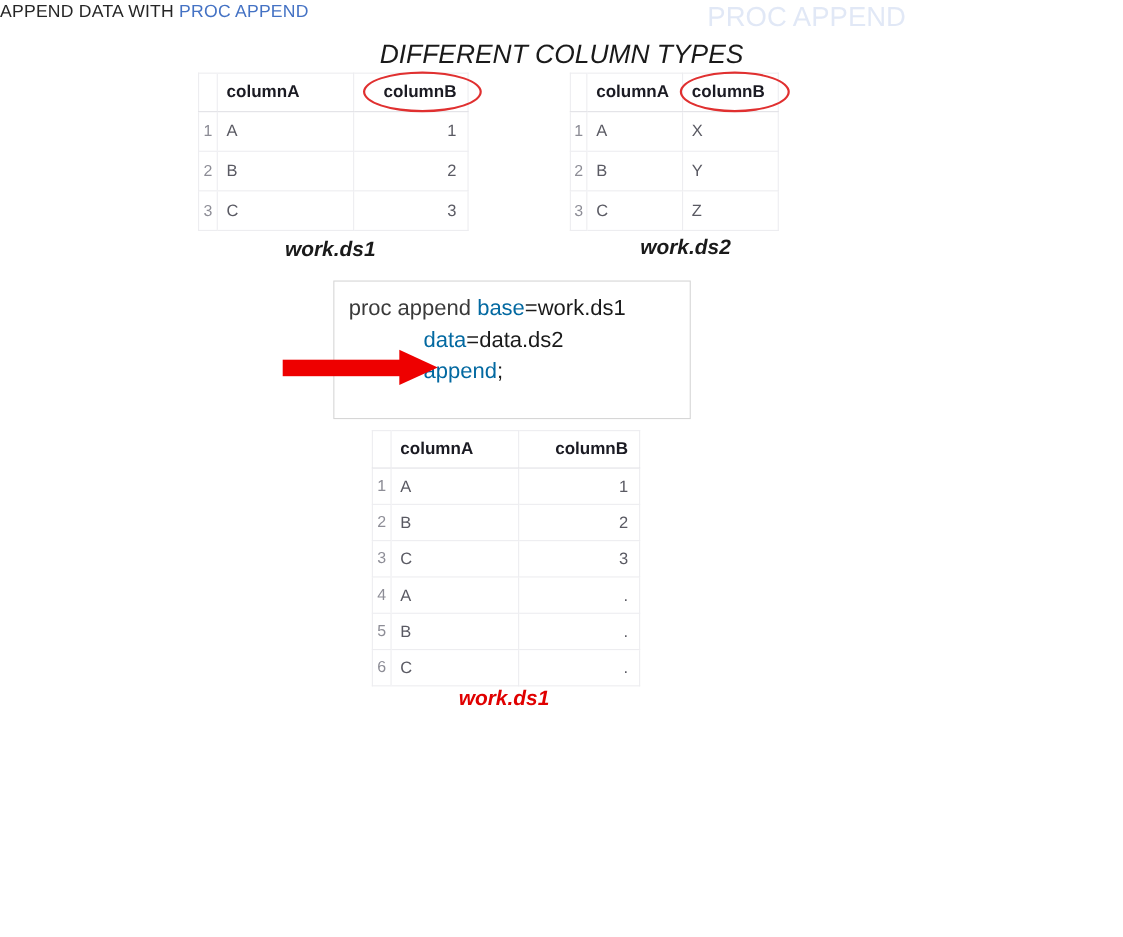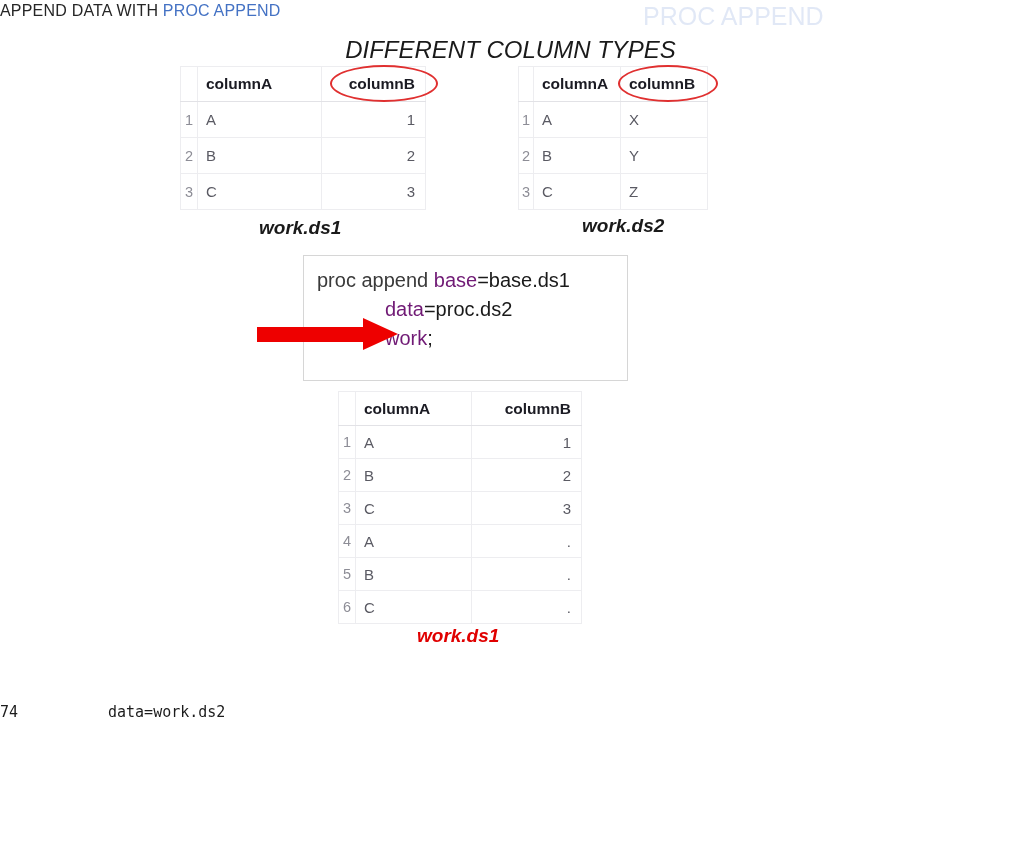--- a/index.html
+++ b/index.html
@@ -117,21 +117,21 @@
     left: 303px; top: 255px;
     width: 325px; height: 126px;
     border: 1px solid #d6d6d6;
     background: #ffffff;
     box-sizing: border-box;
     font-size: 20px;
     color: #3a3a3a;
     padding: 10px 0 0 13px;
     line-height: 1.45;
   }
-  .code-box .kw { color: #701a75; }
+  .code-box .kw { color: #0369a1; }
   .code-box .val { color: #1a1a1a; }
   .code-indent { padding-left: 68px; }
 
   
   .arrow-wrap {
     position: absolute;
     left: 257px; top: 318px;
     width: 148px; height: 32px;
   }
   .arrow-shaft {
@@ -223,23 +223,23 @@
       <td class="cell-rownum" style="height:35px;">3</td>
       <td class="cell-char">C</td>
       <td class="cell-char">Z</td>
     </tr>
   </tbody>
 </table>
 <div class="ellipse" style="left:618px; top:65px; width:100px; height:37px;"></div>
 <div class="ds-caption" style="left:582px; top:215px;">work.ds2</div>
 
 <div class="code-box">
-  <div><span>proc append </span><span class="kw">base</span><span class="val">=base.ds1</span></div>
-  <div class="code-indent"><span class="kw">data</span><span class="val">=proc.ds2</span></div>
-  <div class="code-indent"><span class="kw">work</span><span class="val">;</span></div>
+  <div><span>proc append </span><span class="kw">base</span><span class="val">=work.ds1</span></div>
+  <div class="code-indent"><span class="kw">data</span><span class="val">=data.ds2</span></div>
+  <div class="code-indent"><span class="kw">append</span><span class="val">;</span></div>
 </div>
 
 <div class="arrow-wrap">
   <div class="arrow-shaft"></div>
   <div class="arrow-head"></div>
 </div>
 
 <table class="sas-table" style="left:338px; top:391px; width:244px;">
   <thead>
     <tr>
@@ -277,17 +277,16 @@
     <tr>
       <td class="cell-rownum" style="height:32px;">6</td>
       <td class="cell-char">C</td>
       <td class="cell-num">.</td>
     </tr>
   </tbody>
 </table>
 <div class="ds-caption red" style="left:417px; top:625px;">work.ds1</div>
 
 <div class="log">
-  <div class="srcline"><span class="gutter">74</span><span>data=work.ds2</span></div>
   
 
   
 </div>
 
 </body></html>

